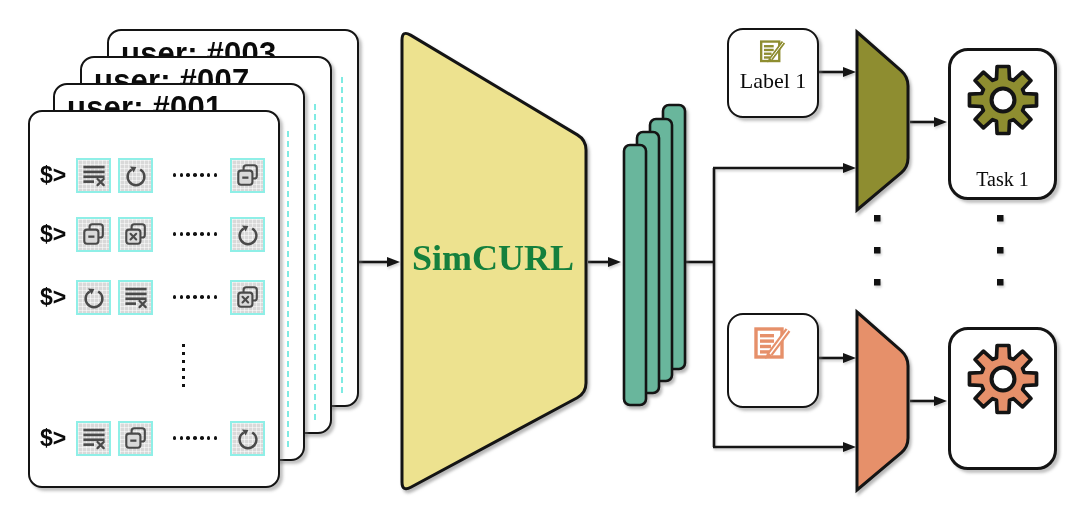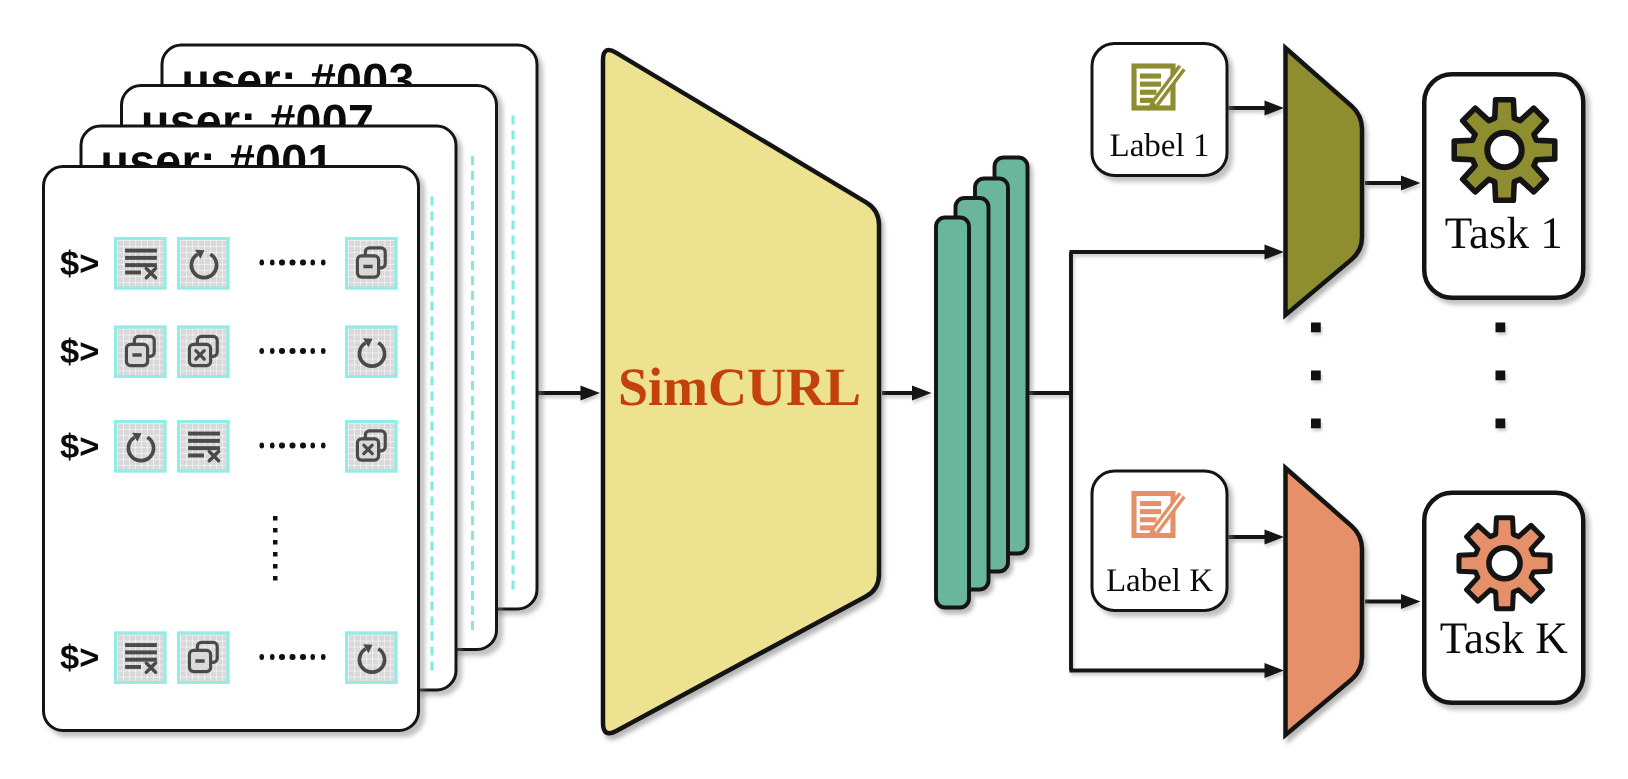--- a/index.html
+++ b/index.html
@@ -25,30 +25,30 @@
             background-size:4px 4px;display:flex;align-items:center;justify-content:center;}
   .icon-box svg{display:block;}
   .icon-box:last-child{margin-right:5px;}
   .hdots{flex:1;display:flex;justify-content:center;align-items:center;gap:3.2px;}
   .hdots i{width:3.6px;height:3.6px;background:#111;border-radius:50%;}
   .vdots{position:absolute;left:152px;top:232px;display:flex;flex-direction:column;gap:4.6px;}
   .vdots i{width:3.4px;height:3.4px;background:#111;}
 
   
   .enc-label{position:absolute;left:400px;top:237px;width:186px;text-align:center;
-             font-family:"Liberation Serif",serif;font-weight:700;font-size:36px;color:#c2410c;}
+             font-family:"Liberation Serif",serif;font-weight:700;font-size:36px;color:#15803d;}
 
   
   .node-box{position:absolute;background:#fff;border:2.8px solid #141414;border-radius:16px;
             box-shadow:3px 3px 3px rgba(120,120,120,.45);box-sizing:border-box;
             display:flex;flex-direction:column;align-items:center;justify-content:space-between;}
   .node-box .node-text{font-family:"Liberation Serif",serif;font-size:22px;color:#0b0b0b;
-            padding-bottom:6px;white-space:nowrap;}
+            padding-bottom:22px;white-space:nowrap;}
   .task-box{border-radius:20px;border-width:3px;}
-  .task-box .node-text{font-size:30px;padding-bottom:24px;}
+  .task-box .node-text{font-size:20px;padding-bottom:6px;}
   .label-box svg{margin-top:6px;}
   .task-box svg{margin-top:12px;}
 </style>
 </head>
 <body>
 
 <div class="stage">
 
   <svg class="layer line-shadow" width="1085" height="519" viewBox="0 0 1085 519">
     <g stroke="#151515" stroke-width="2.6" fill="none">
@@ -311,27 +311,25 @@
         <g fill="var(--c)">
           <rect x="10" y="13" width="14" height="3.4"></rect>
           <rect x="10" y="18.4" width="14" height="3.4"></rect>
           <rect x="10" y="23.8" width="11" height="3.4"></rect>
           <rect x="10" y="29.2" width="9" height="3.4"></rect>
         </g>
         <line x1="20" y1="33" x2="38" y2="9" stroke="var(--c)" stroke-width="6"></line>
         <line x1="20" y1="33" x2="38" y2="9" stroke="#fff" stroke-width="1.4"></line>
         <polygon points="15.2,38 21.6,34.6 17.4,30.4" fill="var(--c)"></polygon>
       </svg>
-      <div class="node-text">Label K</div>
     </div>
     <svg class="layer shape-shadow" style="left:851px;top:306px" width="68" height="194" viewBox="0 0 68 194">
       <path class="funnel" d="M6,6 L50.3,44.9 Q57,51 57,60 L57,132 Q57,141 50.1,146.9 L6,184 Z" fill="var(--c)" stroke="#141414" stroke-width="3"></path>
     </svg>
     <div class="node-box task-box" style="left:948px;top:327px;width:109px;height:143px">
       <svg width="74" height="74" viewBox="0 0 100 100">
         <path class="gear" fill="var(--c)" stroke="#141414" stroke-width="5" stroke-linejoin="round" d="M78.7,41.2L95.3,42.0L95.3,58.0L78.7,58.8L76.5,64.1L87.7,76.4L76.4,87.7L64.1,76.5L58.8,78.7L58.0,95.3L42.0,95.3L41.2,78.7L35.9,76.5L23.6,87.7L12.3,76.4L23.5,64.1L21.3,58.8L4.7,58.0L4.7,42.0L21.3,41.2L23.5,35.9L12.3,23.6L23.6,12.3L35.9,23.5L41.2,21.3L42.0,4.7L58.0,4.7L58.8,21.3L64.1,23.5L76.4,12.3L87.7,23.6L76.5,35.9Z"></path>
         <circle cx="50" cy="50" r="15.5" fill="#fff" stroke="#141414" stroke-width="5.5"></circle>
       </svg>
-      <div class="node-text">Task K</div>
     </div>
   </div>
 
 </div>
 
 </body></html>

